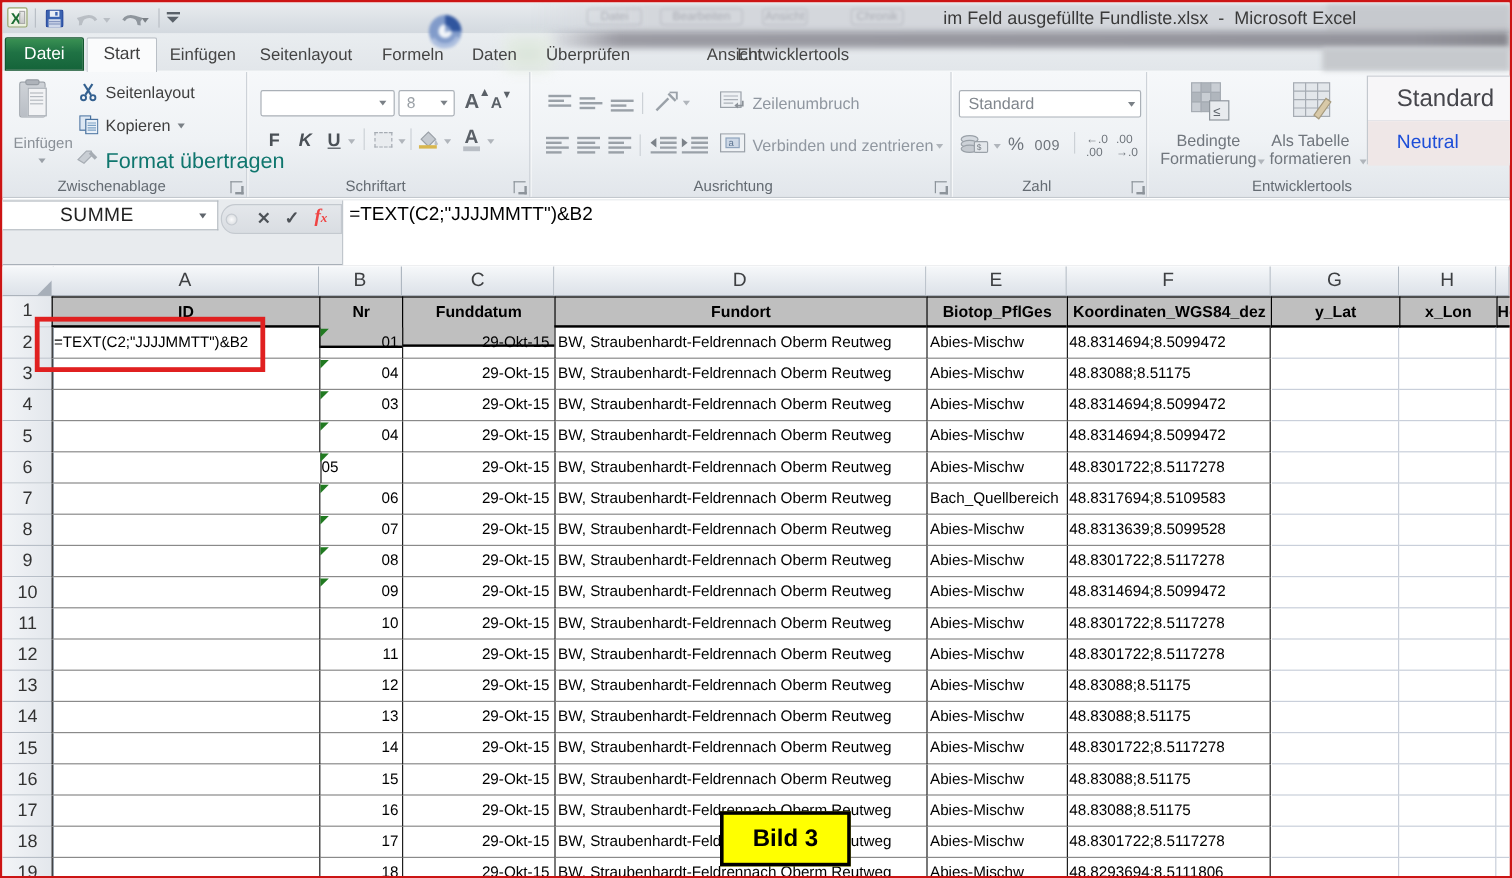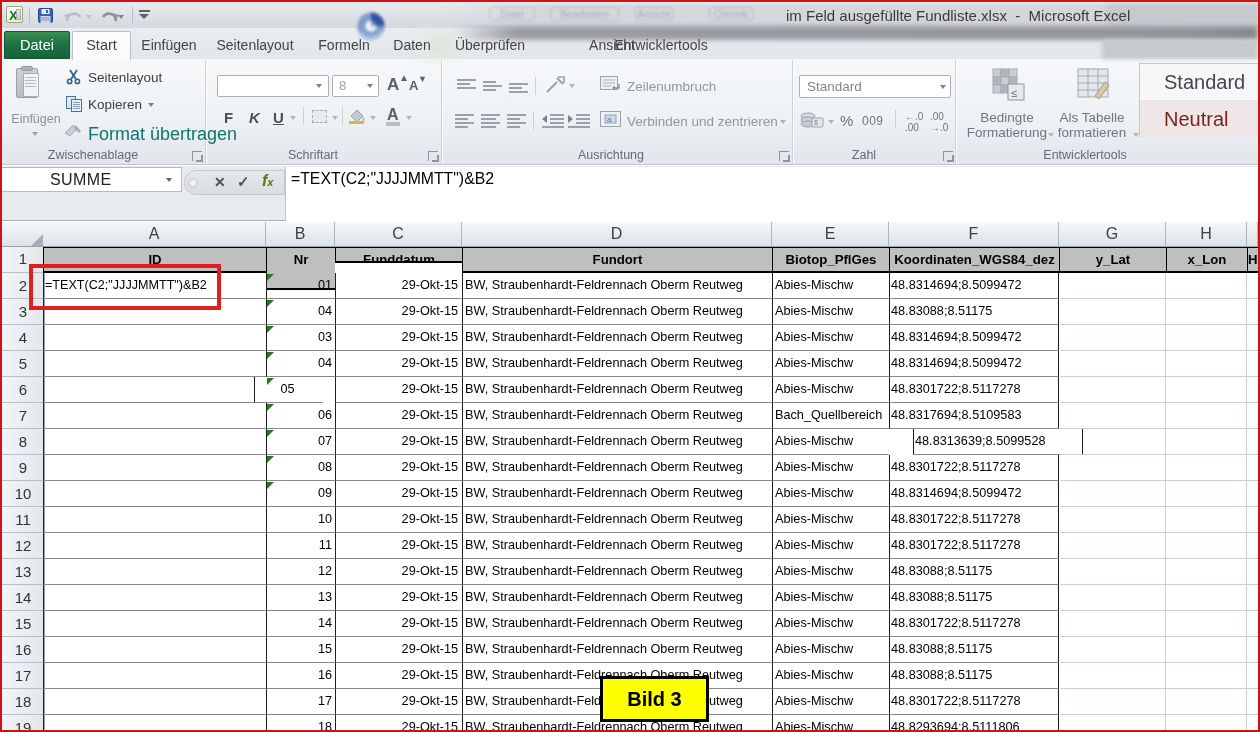--- a/index.html
+++ b/index.html
@@ -291,48 +291,48 @@
       <line x1="1" y1="22" x2="31" y2="22"></line>
       <line x1="11" y1="1" x2="11" y2="29"></line>
       <line x1="21" y1="1" x2="21" y2="29"></line>
     </g>
 <path d="M18 28 L28 14 L32 17 L22 31 Z" fill="#d8c9a8" stroke="#a69a7d"></path>
   </svg>
 <div class="abs" style="left:1040px;top:108px;width:100px;text-align:center;font-size:13.5px;color:#70767d;">Als Tabelle<br>formatieren</div>
 <div class="abs dd" style="left:1131px;top:131px;border-top-color:#b0b5bb;"></div>
 <div class="abs" style="left:1137px;top:61px;width:121px;height:74px;border:1px solid #c3c8ce;background:#fff;">
 <div style="position:absolute;left:0;top:0;width:121px;height:37px;background:#f7f6f8;border-bottom:1px solid #e4e4e8;font-size:20px;color:#46464c;line-height:36px;padding-left:24px;">Standard</div>
-<div style="position:absolute;left:0;top:37px;width:121px;height:37px;background:#efe7e7;font-size:20px;color:#7f1d1d;line-height:36px;padding-left:24px;">Neutral</div>
+<div style="position:absolute;left:0;top:37px;width:121px;height:37px;background:#efe7e7;font-size:16px;color:#1d4ed8;line-height:36px;padding-left:24px;">Neutral</div>
 </div>
 <div class="abs" style="left:0px;top:165px;width:180px;height:25px;background:#fff;border:1px solid #b4bac0;border-left:none;font-size:16px;letter-spacing:0.4px;color:#222;line-height:23px;padding-left:48px;">SUMME</div>
 <div class="abs dd" style="left:164px;top:176px;border-top-color:#5f656c;"></div>
 <div class="abs" style="left:182px;top:168px;width:101px;height:25px;background:linear-gradient(#e4e7eb,#d9dde2);border:1px solid #c4c9cf;border-radius:12px 0 0 12px;"></div>
 <div class="abs" style="left:186px;top:176px;width:10px;height:10px;border-radius:50%;background:radial-gradient(#fbfbfc,#d3d7db);border:1px solid #c6cbd1;"></div>
 <div class="abs" style="left:212px;top:172px;font-size:14px;font-weight:bold;color:#4d5257;">✕</div>
 <div class="abs" style="left:235px;top:171px;font-size:15px;font-weight:bold;color:#4d5257;">✓</div>
-<div class="abs" style="left:260px;top:170px;font-family:Liberation Sans, sans-serif;font-style:italic;font-weight:bold;font-size:16px;color:#4d7c0f;">f<span style="font-size:11px;">x</span></div>
+<div class="abs" style="left:260px;top:170px;font-family:Liberation Serif, serif;font-style:italic;font-weight:bold;font-size:16px;color:#ef4444;">f<span style="font-size:11px;">x</span></div>
 <div class="abs" style="left:283px;top:165px;width:975px;height:54px;background:#fff;border-left:1px solid #c0c6cc;"></div>
 <div class="abs" style="left:289px;top:168px;font-size:15.8px;color:#000;">=TEXT(C2;"JJJJMMTT")&amp;B2</div>
 <div id="sheet" class="abs">
 <div class="colhdr" style="left:0;width:43px;"></div>
 <div class="abs" style="left:29px;top:11px;width:0;height:0;border-left:13px solid transparent;border-bottom:13px solid #a7afb9;"></div>
 <div class="colhdr" style="left:41px;width:223px;">A</div>
 <div class="colhdr" style="left:264px;width:69px;">B</div>
 <div class="colhdr" style="left:333px;width:127px;">C</div>
 <div class="colhdr" style="left:460px;width:310px;">D</div>
 <div class="colhdr" style="left:770px;width:117px;">E</div>
 <div class="colhdr" style="left:887px;width:170px;">F</div>
 <div class="colhdr" style="left:1057px;width:107px;">G</div>
 <div class="colhdr" style="left:1164px;width:81px;">H</div>
 <div class="colhdr" style="left:1245px;width:11px;"></div>
 </div>
 <div class="rowhdr" style="top:245px;height:26px;line-height:24px;">1</div>
 <div class="hcell" style="left:41px;top:245px;width:223px;height:26px;">ID</div>
 <div class="hcell" style="left:264px;top:245px;width:69px;height:43px;">Nr</div>
-<div class="hcell" style="left:333px;top:245px;width:127px;height:16px;">Funddatum</div>
+<div class="hcell" style="left:333px;top:245px;width:127px;height:42px;">Funddatum</div>
 <div class="hcell" style="left:460px;top:245px;width:310px;height:26px;">Fundort</div>
 <div class="hcell" style="left:770px;top:245px;width:117px;height:26px;">Biotop_PflGes</div>
 <div class="hcell" style="left:887px;top:245px;width:170px;height:26px;">Koordinaten_WGS84_dez</div>
 <div class="hcell" style="left:1057px;top:245px;width:107px;height:26px;">y_Lat</div>
 <div class="hcell" style="left:1164px;top:245px;width:81px;height:26px;">x_Lon</div>
 <div class="hcell" style="left:1245px;top:245px;width:17px;height:26px;">Hö</div>
 <div class="rowhdr" style="top:271px;height:26px;line-height:25px;">2</div>
 <div class="c bl bb" style="left:41px;top:271px;width:223px;height:26px;padding-left:1px;font-size:12.6px;">=TEXT(C2;"JJJJMMTT")&amp;B2</div>
 <div class="c bl bb" style="left:264px;top:271px;width:69px;height:26px;text-align:right;padding-right:3px;">01</div>
 <div class="tri" style="left:265px;top:272px;"></div>
@@ -371,21 +371,21 @@
 <div class="tri" style="left:265px;top:350px;"></div>
 <div class="c bl bb" style="left:333px;top:349px;width:127px;height:26px;text-align:right;padding-right:4px;">29-Okt-15</div>
 <div class="c bl bb" style="left:460px;top:349px;width:310px;height:26px;padding-left:2px;">BW, Straubenhardt-Feldrennach Oberm Reutweg</div>
 <div class="c bl bb" style="left:770px;top:349px;width:117px;height:26px;padding-left:2px;">Abies-Mischw</div>
 <div class="c bl bb" style="left:887px;top:349px;width:170px;height:26px;padding-left:1px;border-right:1px solid #1f1f1f;">48.8314694;8.5099472</div>
 <div class="c gb" style="left:1058px;top:349px;width:106px;height:26px;border-right:1px solid #c9cfda;"></div>
 <div class="c gb" style="left:1164px;top:349px;width:81px;height:26px;border-right:1px solid #c9cfda;"></div>
 <div class="c gb" style="left:1245px;top:349px;width:13px;height:26px;"></div>
 <div class="rowhdr" style="top:375px;height:26px;line-height:25px;">6</div>
 <div class="c bl bb" style="left:41px;top:375px;width:223px;height:26px;padding-left:1px;font-size:12.6px;"></div>
-<div class="c bl bb" style="left:252px;top:375px;width:69px;height:26px;text-align:center;padding-right:3px;">05</div>
+<div class="c bl bb" style="left:265px;top:375px;width:69px;height:26px;text-align:left;padding-right:3px;">05</div>
 <div class="tri" style="left:265px;top:376px;"></div>
 <div class="c bl bb" style="left:333px;top:375px;width:127px;height:26px;text-align:right;padding-right:4px;">29-Okt-15</div>
 <div class="c bl bb" style="left:460px;top:375px;width:310px;height:26px;padding-left:2px;">BW, Straubenhardt-Feldrennach Oberm Reutweg</div>
 <div class="c bl bb" style="left:770px;top:375px;width:117px;height:26px;padding-left:2px;">Abies-Mischw</div>
 <div class="c bl bb" style="left:887px;top:375px;width:170px;height:26px;padding-left:1px;border-right:1px solid #1f1f1f;">48.8301722;8.5117278</div>
 <div class="c gb" style="left:1058px;top:375px;width:106px;height:26px;border-right:1px solid #c9cfda;"></div>
 <div class="c gb" style="left:1164px;top:375px;width:81px;height:26px;border-right:1px solid #c9cfda;"></div>
 <div class="c gb" style="left:1245px;top:375px;width:13px;height:26px;"></div>
 <div class="rowhdr" style="top:401px;height:26px;line-height:25px;">7</div>
 <div class="c bl bb" style="left:41px;top:401px;width:223px;height:26px;padding-left:1px;font-size:12.6px;"></div>
@@ -398,21 +398,21 @@
 <div class="c gb" style="left:1058px;top:401px;width:106px;height:26px;border-right:1px solid #c9cfda;"></div>
 <div class="c gb" style="left:1164px;top:401px;width:81px;height:26px;border-right:1px solid #c9cfda;"></div>
 <div class="c gb" style="left:1245px;top:401px;width:13px;height:26px;"></div>
 <div class="rowhdr" style="top:427px;height:26px;line-height:25px;">8</div>
 <div class="c bl bb" style="left:41px;top:427px;width:223px;height:26px;padding-left:1px;font-size:12.6px;"></div>
 <div class="c bl bb" style="left:264px;top:427px;width:69px;height:26px;text-align:right;padding-right:3px;">07</div>
 <div class="tri" style="left:265px;top:428px;"></div>
 <div class="c bl bb" style="left:333px;top:427px;width:127px;height:26px;text-align:right;padding-right:4px;">29-Okt-15</div>
 <div class="c bl bb" style="left:460px;top:427px;width:310px;height:26px;padding-left:2px;">BW, Straubenhardt-Feldrennach Oberm Reutweg</div>
 <div class="c bl bb" style="left:770px;top:427px;width:117px;height:26px;padding-left:2px;">Abies-Mischw</div>
-<div class="c bl bb" style="left:887px;top:427px;width:170px;height:26px;padding-left:1px;border-right:1px solid #1f1f1f;margin-left:24px;">48.8313639;8.5099528</div>
+<div class="c bl bb" style="left:887px;top:427px;width:170px;height:26px;padding-left:1px;border-right:1px solid #1f1f1f;">48.8313639;8.5099528</div>
 <div class="c gb" style="left:1058px;top:427px;width:106px;height:26px;border-right:1px solid #c9cfda;"></div>
 <div class="c gb" style="left:1164px;top:427px;width:81px;height:26px;border-right:1px solid #c9cfda;"></div>
 <div class="c gb" style="left:1245px;top:427px;width:13px;height:26px;"></div>
 <div class="rowhdr" style="top:453px;height:26px;line-height:25px;">9</div>
 <div class="c bl bb" style="left:41px;top:453px;width:223px;height:26px;padding-left:1px;font-size:12.6px;"></div>
 <div class="c bl bb" style="left:264px;top:453px;width:69px;height:26px;text-align:right;padding-right:3px;">08</div>
 <div class="tri" style="left:265px;top:454px;"></div>
 <div class="c bl bb" style="left:333px;top:453px;width:127px;height:26px;text-align:right;padding-right:4px;">29-Okt-15</div>
 <div class="c bl bb" style="left:460px;top:453px;width:310px;height:26px;padding-left:2px;">BW, Straubenhardt-Feldrennach Oberm Reutweg</div>
 <div class="c bl bb" style="left:770px;top:453px;width:117px;height:26px;padding-left:2px;">Abies-Mischw</div>

